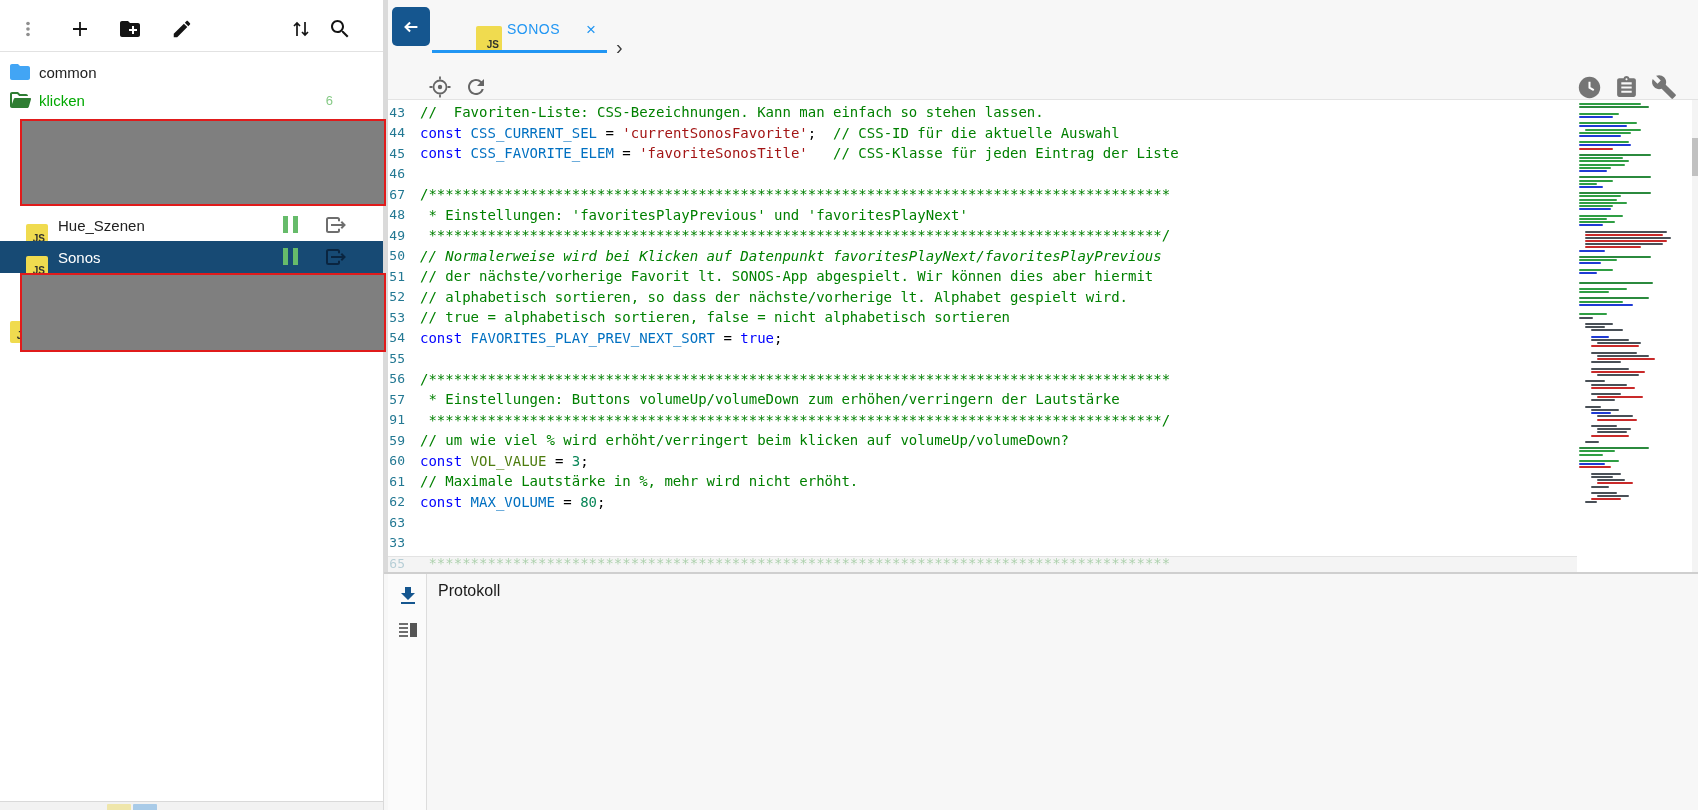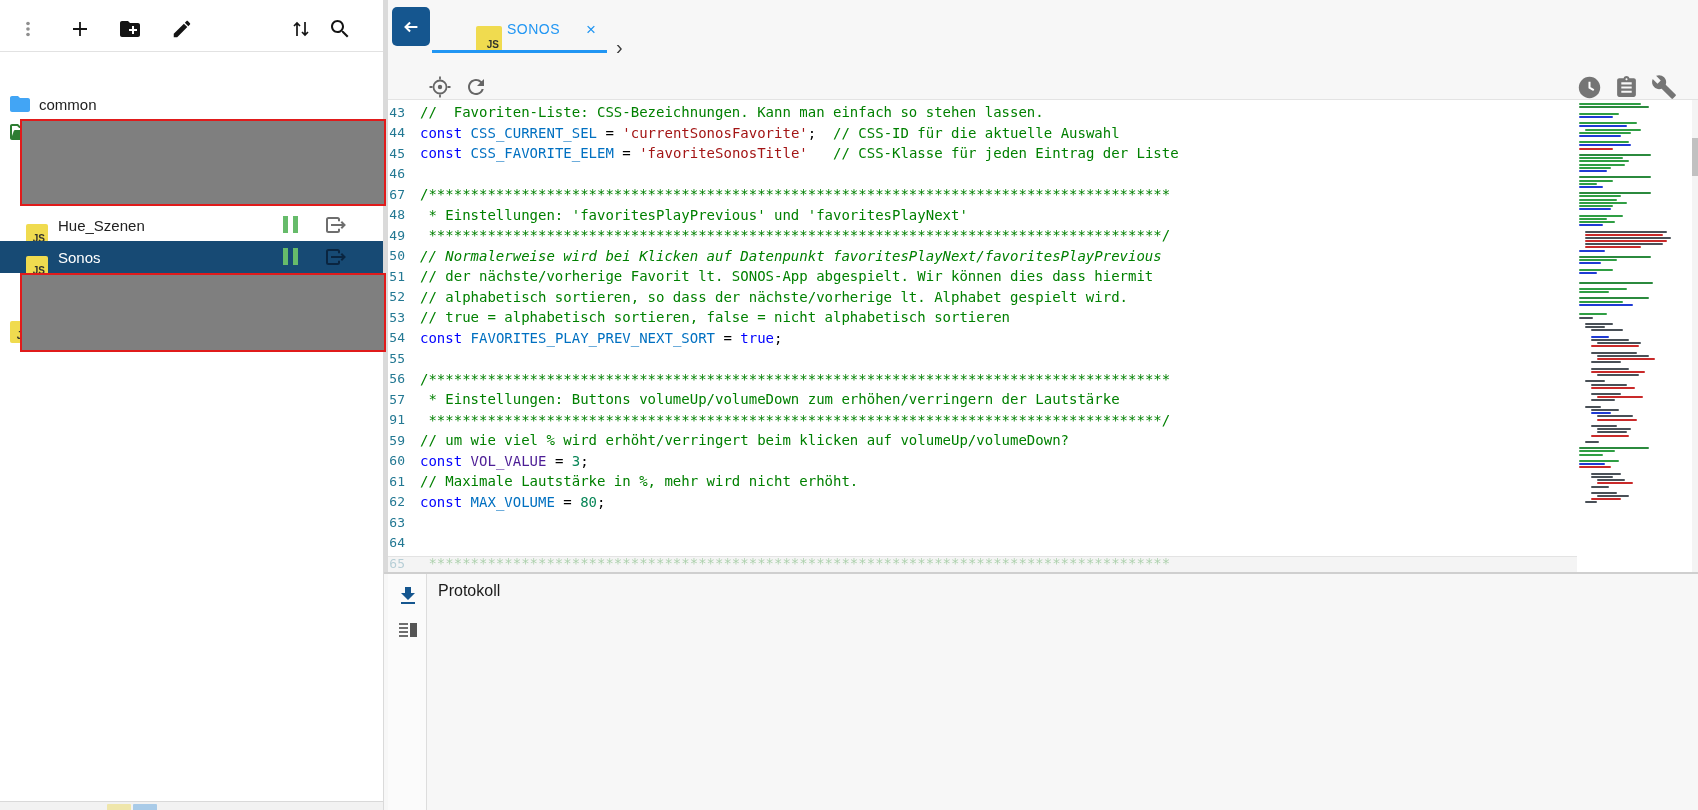--- a/index.html
+++ b/index.html
@@ -5,21 +5,21 @@
   * { margin:0; padding:0; box-sizing:border-box; }
   html,body { background:#fff; }
   #app {
     position:relative; width:1698px; height:810px; overflow:hidden;
     font-family:"Liberation Sans", sans-serif; background:#fff;
   }
   
   #sidebar { position:absolute; left:0; top:0; width:383px; height:801px; background:#fff; }
   #sidebar-toolbar { position:absolute; left:0; top:0; width:100%; height:52px; border-bottom:1px solid #e2e2e2; }
   .tb-icon { position:absolute; top:14px; width:30px; height:30px; display:flex; align-items:center; justify-content:center; color:#141414; cursor:pointer; }
-  .tree-row { position:absolute; left:0; width:100%; height:28px; display:flex; align-items:center;margin-top:32px; }
+  .tree-row { position:absolute; left:0; width:100%; height:28px; display:flex; align-items:center; }
   .tree-row .f-ico { margin-left:8px; width:24px; height:24px; }
   .tree-row .f-label { margin-left:7px; font-size:15px; color:#212121; }
   #row-global .f-label { color:#00a800; }
   .count-badge { position:absolute; right:50px; font-size:13px; color:#86ca86; }
   .script-row { position:absolute; left:0; width:100%; height:32px; display:flex; align-items:center; }
   .script-row.selected { background:#174a74; }
   .js-badge { width:22px; height:22px; background:#f0db4f; border-radius:2px; display:flex; align-items:flex-end; justify-content:flex-end;margin-top:19px; }
   .js-badge span { font-size:10px; font-weight:bold; color:#32332d; padding:0 3px 2px 0; }
   .script-row .js-badge { margin-left:26px; }
   .script-row .s-label { margin-left:10px; font-size:15px; color:#212121; }
@@ -219,34 +219,34 @@
     <div id="code-area">
       <div id="code-lines">
           <div class="code-line"><span class="ln">43</span><span class="lc"><span style="color: rgb(0, 128, 0);">//  Favoriten-Liste: CSS-Bezeichnungen. Kann man einfach so stehen lassen.</span></span></div>
           <div class="code-line"><span class="ln">44</span><span class="lc"><span style="color: rgb(0, 0, 255);">const</span><span style="color: rgb(0, 0, 0);"> </span><span style="color: rgb(0, 112, 193);">CSS_CURRENT_SEL</span><span style="color: rgb(0, 0, 0);"> = </span><span style="color: rgb(163, 21, 21);">'currentSonosFavorite'</span><span style="color: rgb(0, 0, 0);">;</span><span style="color: rgb(0, 128, 0);">  // CSS-ID für die aktuelle Auswahl</span></span></div>
           <div class="code-line"><span class="ln">45</span><span class="lc"><span style="color: rgb(0, 0, 255);">const</span><span style="color: rgb(0, 0, 0);"> </span><span style="color: rgb(0, 112, 193);">CSS_FAVORITE_ELEM</span><span style="color: rgb(0, 0, 0);"> = </span><span style="color: rgb(163, 21, 21);">'favoriteSonosTitle'</span><span style="color: rgb(0, 128, 0);">   // CSS-Klasse für jeden Eintrag der Liste</span></span></div>
           <div class="code-line"><span class="ln">46</span><span class="lc"></span></div>
           <div class="code-line"><span class="ln">67</span><span class="lc"><span style="color: rgb(0, 128, 0);">/</span><span style="color: rgb(0, 128, 0);">****************************************************************************************</span></span></div>
           <div class="code-line"><span class="ln">48</span><span class="lc"><span style="color: rgb(0, 128, 0);"> * Einstellungen: 'favoritesPlayPrevious' und 'favoritesPlayNext'</span></span></div>
           <div class="code-line"><span class="ln">49</span><span class="lc"><span style="color: rgb(0, 128, 0);"> </span><span style="color: rgb(0, 128, 0);">***************************************************************************************</span><span style="color: rgb(0, 128, 0);">/</span></span></div>
           <div class="code-line"><span class="ln">50</span><span class="lc"><span style="color: rgb(0, 128, 0); font-style: italic;">// Normalerweise wird bei Klicken auf Datenpunkt favoritesPlayNext/favoritesPlayPrevious</span></span></div>
-          <div class="code-line"><span class="ln">51</span><span class="lc"><span style="color: rgb(0, 128, 0);">// der nächste/vorherige Favorit lt. SONOS-App abgespielt. Wir können dies dass hiermit</span></span></div>
+          <div class="code-line"><span class="ln">51</span><span class="lc"><span style="color: rgb(0, 128, 0);">// der nächste/vorherige Favorit lt. SONOS-App abgespielt. Wir können dies aber hiermit</span></span></div>
           <div class="code-line"><span class="ln">52</span><span class="lc"><span style="color: rgb(0, 128, 0);">// alphabetisch sortieren, so dass der nächste/vorherige lt. Alphabet gespielt wird.</span></span></div>
           <div class="code-line"><span class="ln">53</span><span class="lc"><span style="color: rgb(0, 128, 0);">// true = alphabetisch sortieren, false = nicht alphabetisch sortieren</span></span></div>
           <div class="code-line"><span class="ln">54</span><span class="lc"><span style="color: rgb(0, 0, 255);">const</span><span style="color: rgb(0, 0, 0);"> </span><span style="color: rgb(0, 112, 193);">FAVORITES_PLAY_PREV_NEXT_SORT</span><span style="color: rgb(0, 0, 0);"> = </span><span style="color: rgb(0, 0, 255);">true</span><span style="color: rgb(0, 0, 0);">;</span></span></div>
           <div class="code-line"><span class="ln">55</span><span class="lc"></span></div>
           <div class="code-line"><span class="ln">56</span><span class="lc"><span style="color: rgb(0, 128, 0);">/</span><span style="color: rgb(0, 128, 0);">****************************************************************************************</span></span></div>
           <div class="code-line"><span class="ln">57</span><span class="lc"><span style="color: rgb(0, 128, 0);"> * Einstellungen: Buttons volumeUp/volumeDown zum erhöhen/verringern der Lautstärke</span></span></div>
           <div class="code-line"><span class="ln">91</span><span class="lc"><span style="color: rgb(0, 128, 0);"> </span><span style="color: rgb(0, 128, 0);">***************************************************************************************</span><span style="color: rgb(0, 128, 0);">/</span></span></div>
           <div class="code-line"><span class="ln">59</span><span class="lc"><span style="color: rgb(0, 128, 0);">// um wie viel % wird erhöht/verringert beim klicken auf volumeUp/volumeDown?</span></span></div>
-          <div class="code-line"><span class="ln">60</span><span class="lc"><span style="color: rgb(0, 0, 255);">const</span><span style="color: rgb(0, 0, 0);"> </span><span style="color: #4c1d95;">VOL_VALUE</span><span style="color: rgb(0, 0, 0);"> = </span><span style="color: rgb(9, 134, 88);">3</span><span style="color: rgb(0, 0, 0);">;</span></span></div>
+          <div class="code-line"><span class="ln">60</span><span class="lc"><span style="color: rgb(0, 0, 255);">const</span><span style="color: rgb(0, 0, 0);"> </span><span style="color: #4d7c0f;">VOL_VALUE</span><span style="color: rgb(0, 0, 0);"> = </span><span style="color: rgb(9, 134, 88);">3</span><span style="color: rgb(0, 0, 0);">;</span></span></div>
           <div class="code-line"><span class="ln">61</span><span class="lc"><span style="color: rgb(0, 128, 0);">// Maximale Lautstärke in %, mehr wird nicht erhöht.</span></span></div>
           <div class="code-line"><span class="ln">62</span><span class="lc"><span style="color: rgb(0, 0, 255);">const</span><span style="color: rgb(0, 0, 0);"> </span><span style="color: rgb(0, 112, 193);">MAX_VOLUME</span><span style="color: rgb(0, 0, 0);"> = </span><span style="color: rgb(9, 134, 88);">80</span><span style="color: rgb(0, 0, 0);">;</span></span></div>
           <div class="code-line"><span class="ln">63</span><span class="lc"></span></div>
-          <div class="code-line"><span class="ln">64</span><span class="lc"></span></div>
+          <div class="code-line"><span class="ln">33</span><span class="lc"></span></div>
           <div class="code-line"><span class="ln">65</span><span class="lc"><span style="color: rgb(0, 128, 0);"> </span><span style="color: rgb(0, 128, 0);">****************************************************************************************</span></span></div>
         </div>
       <div id="hscrollbar"></div>
     </div>
 
     <div id="minimap">
         <div class="mm-row" style="margin-left: 2px; width: 62px; background: rgb(47, 158, 68);"></div>
         <div class="mm-row" style="margin-left: 2px; width: 70px; background: rgb(43, 138, 62);"></div>
         <div class="mm-row"></div>
         <div class="mm-row" style="margin-left: 2px; width: 40px; background: rgb(47, 158, 68);"></div>

